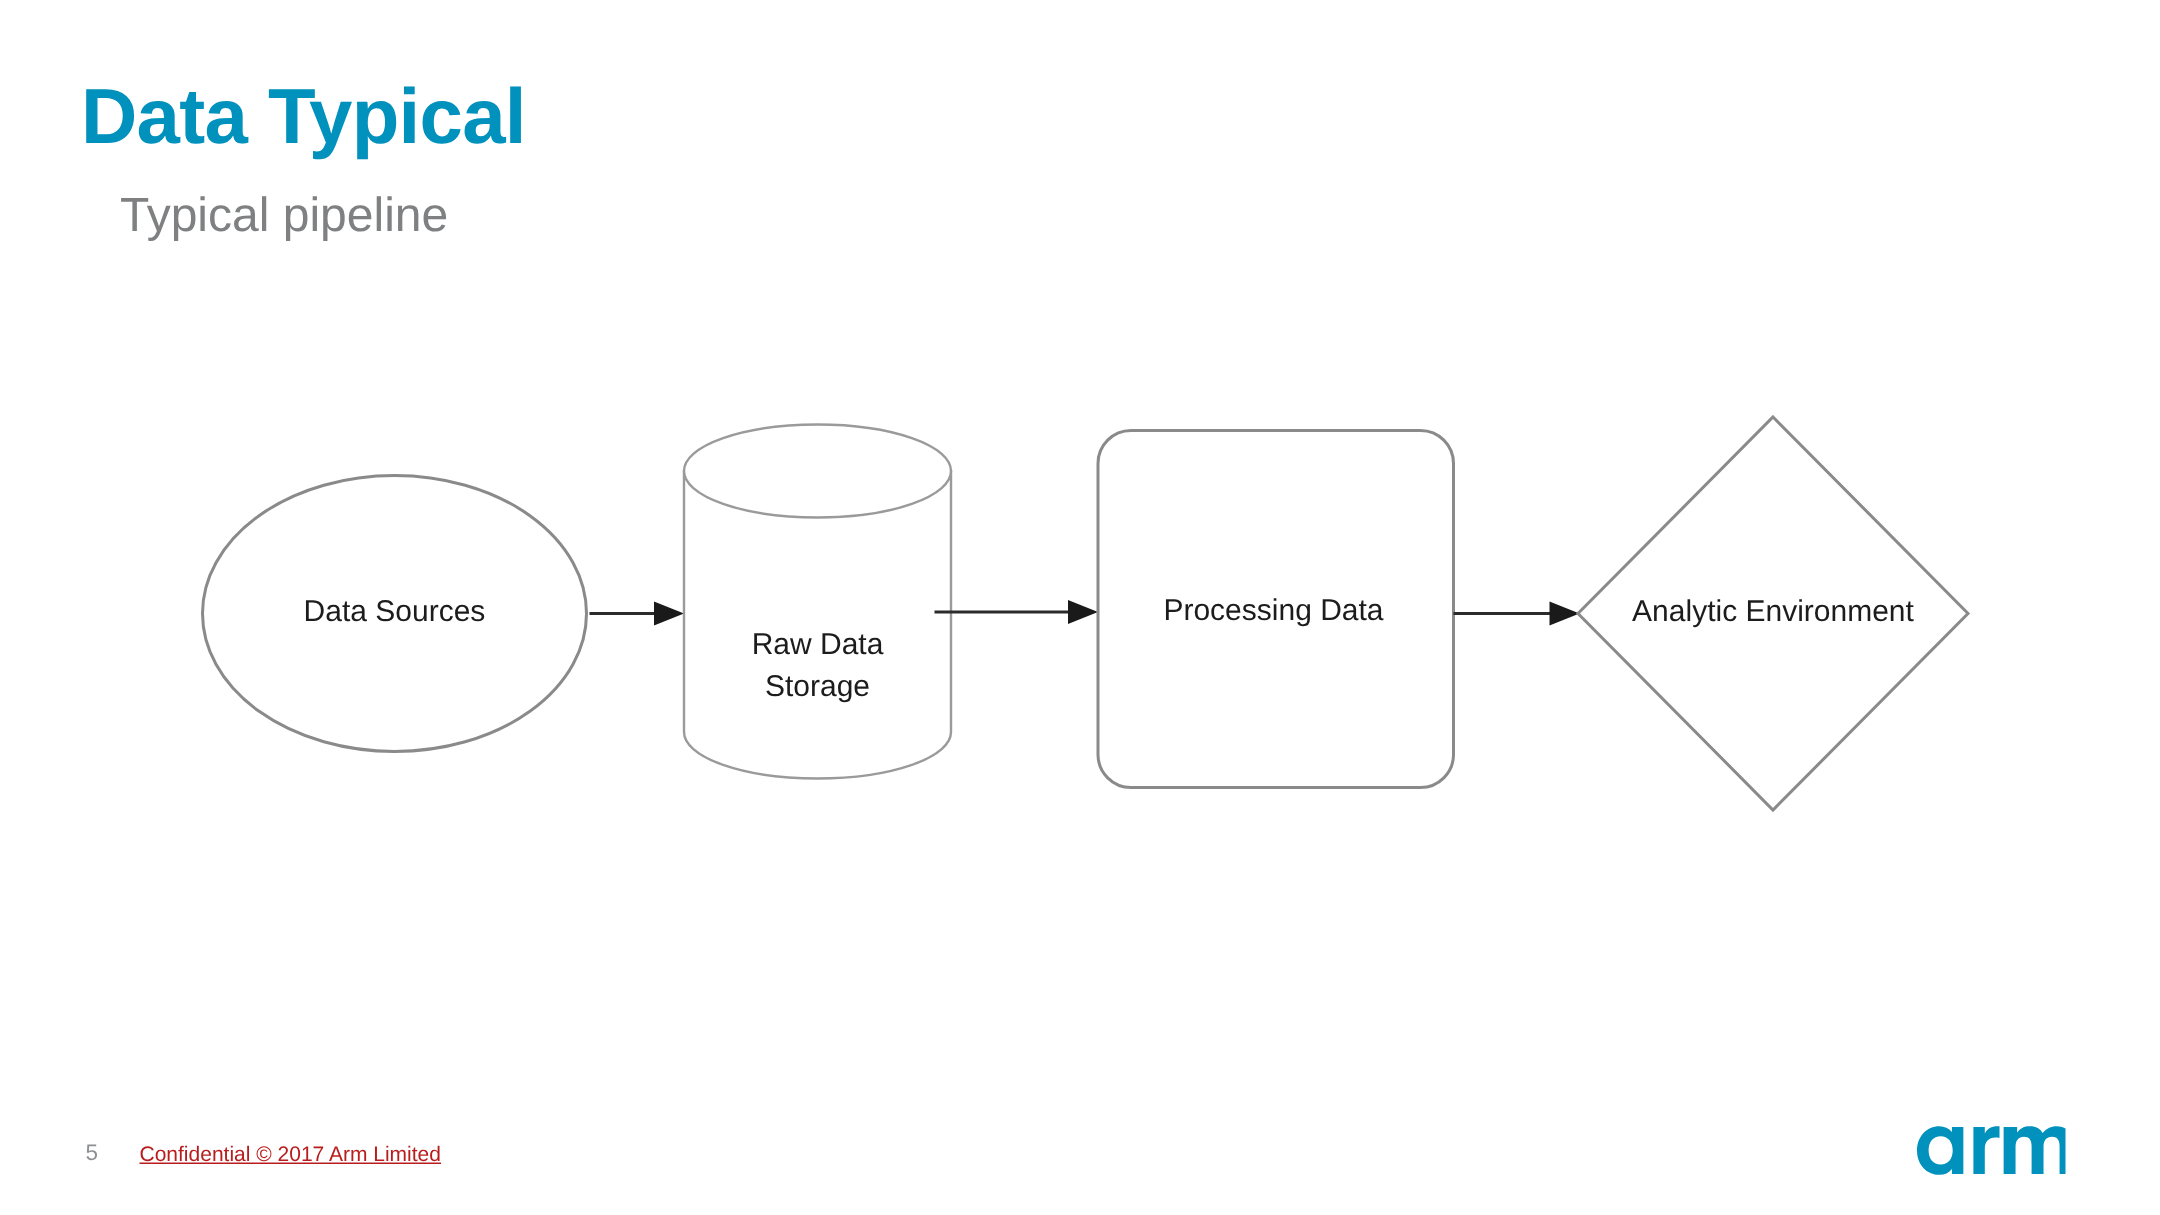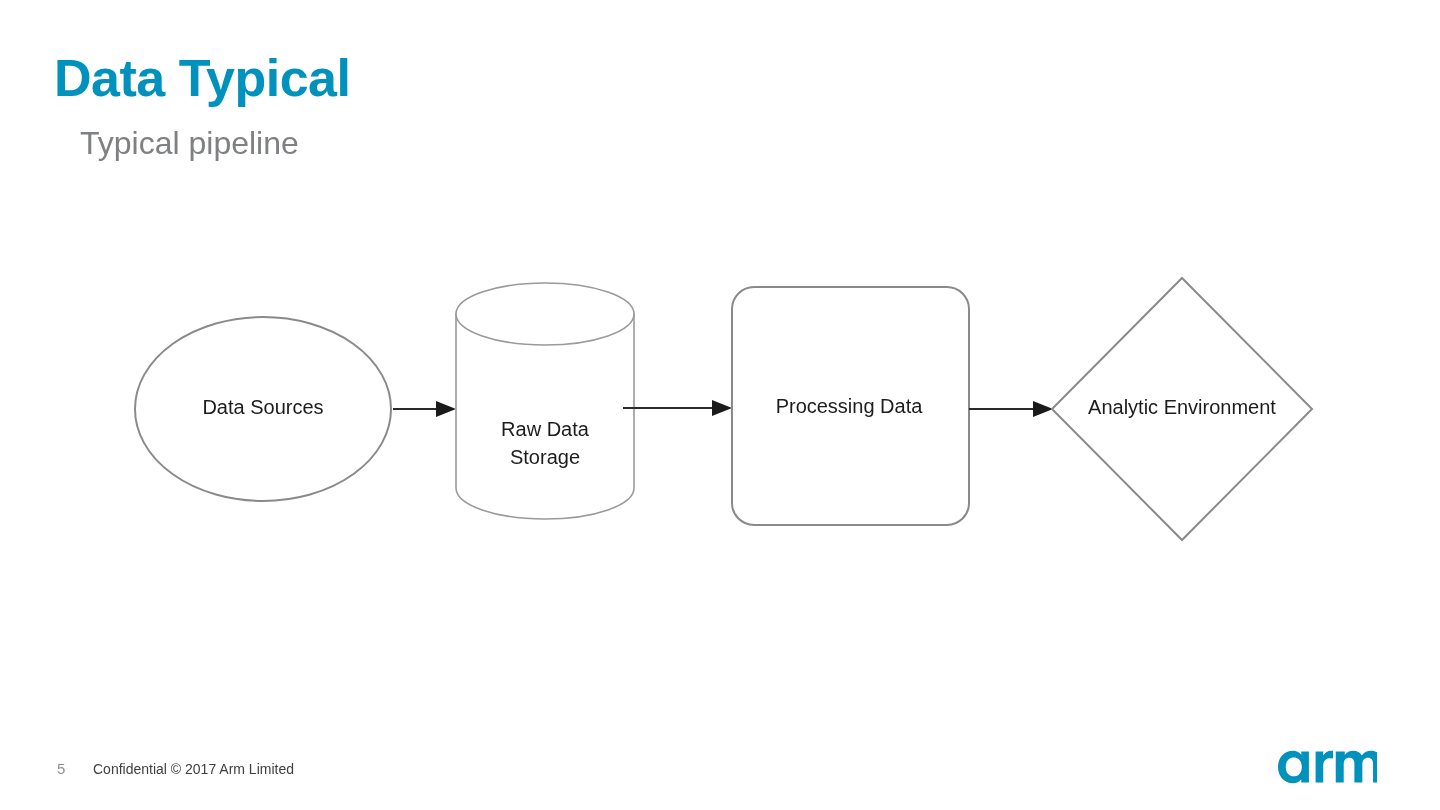--- a/index.html
+++ b/index.html
@@ -92,23 +92,24 @@
     top: 759px;
     font-size: 15px;
     color: #8e9093;
     line-height: 1.3;
   }
   #footer-confidential {
     position: absolute;
     left: 93px;
     top: 760px;
     font-size: 14px;
-    color: #404040;
+    color: #b91c1c;
     line-height: 1.3;
     white-space: nowrap;
+    text-decoration: underline;
   }
   #arm-logo {
     position: absolute;
     left: 1277px;
     top: 739px;
     width: 100px;
     height: 46px;
   }
 </style>
 </head>

